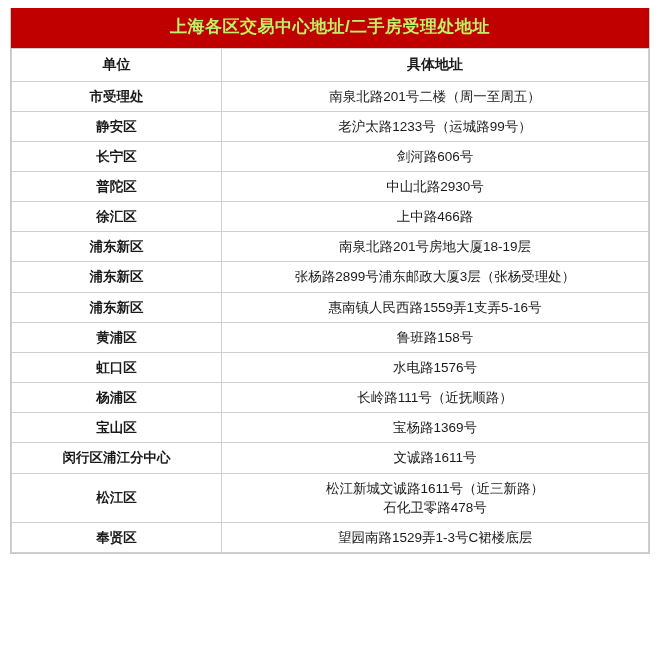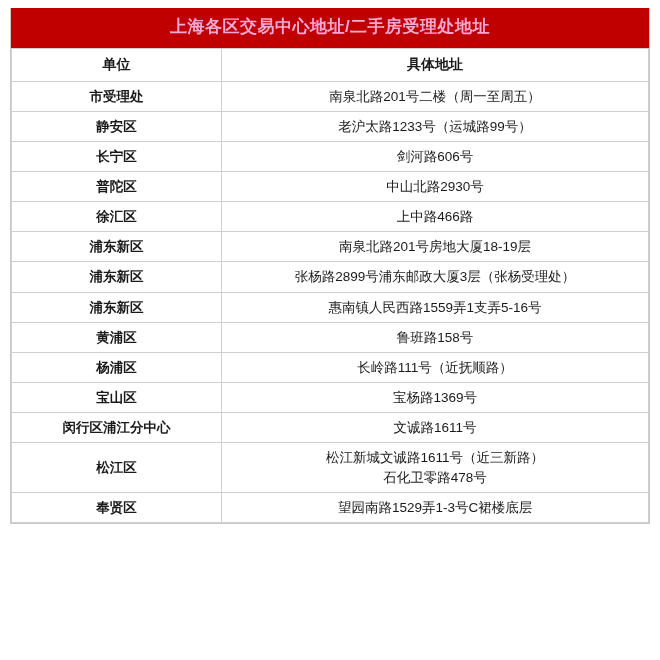--- a/index.html
+++ b/index.html
@@ -17,21 +17,21 @@
     padding: 8px 10px 6px 10px;
     background: #ffffff;
   }
   .table-wrap {
     width: 640px;
     border: 1px solid #c9c9c9;
     border-top: none;
   }
   .header-band {
     background: #c00000;
-    color: #f9a8d4;
+    color: #bef264;
     text-align: center;
     padding: 7px 4px 8px 4px;
     line-height: 1.45;
   }
   .header-band .line {
     font-size: 17px;
     font-weight: bold;
     letter-spacing: 0.5px;
   }
   table {
@@ -112,20 +112,24 @@
         </tr>
         <tr>
           <td class="unit">浦东新区</td>
           <td class="addr">惠南镇人民西路1559弄1支弄5-16号</td>
         </tr>
         <tr>
           <td class="unit">黄浦区</td>
           <td class="addr">鲁班路158号</td>
         </tr>
         <tr>
+          <td class="unit">虹口区</td>
+          <td class="addr">水电路1576号</td>
+        </tr>
+        <tr>
           <td class="unit">杨浦区</td>
           <td class="addr">长岭路111号（近抚顺路）</td>
         </tr>
         <tr>
           <td class="unit">宝山区</td>
           <td class="addr">宝杨路1369号</td>
         </tr>
         <tr>
           <td class="unit">闵行区浦江分中心</td>
           <td class="addr">文诚路1611号</td>

